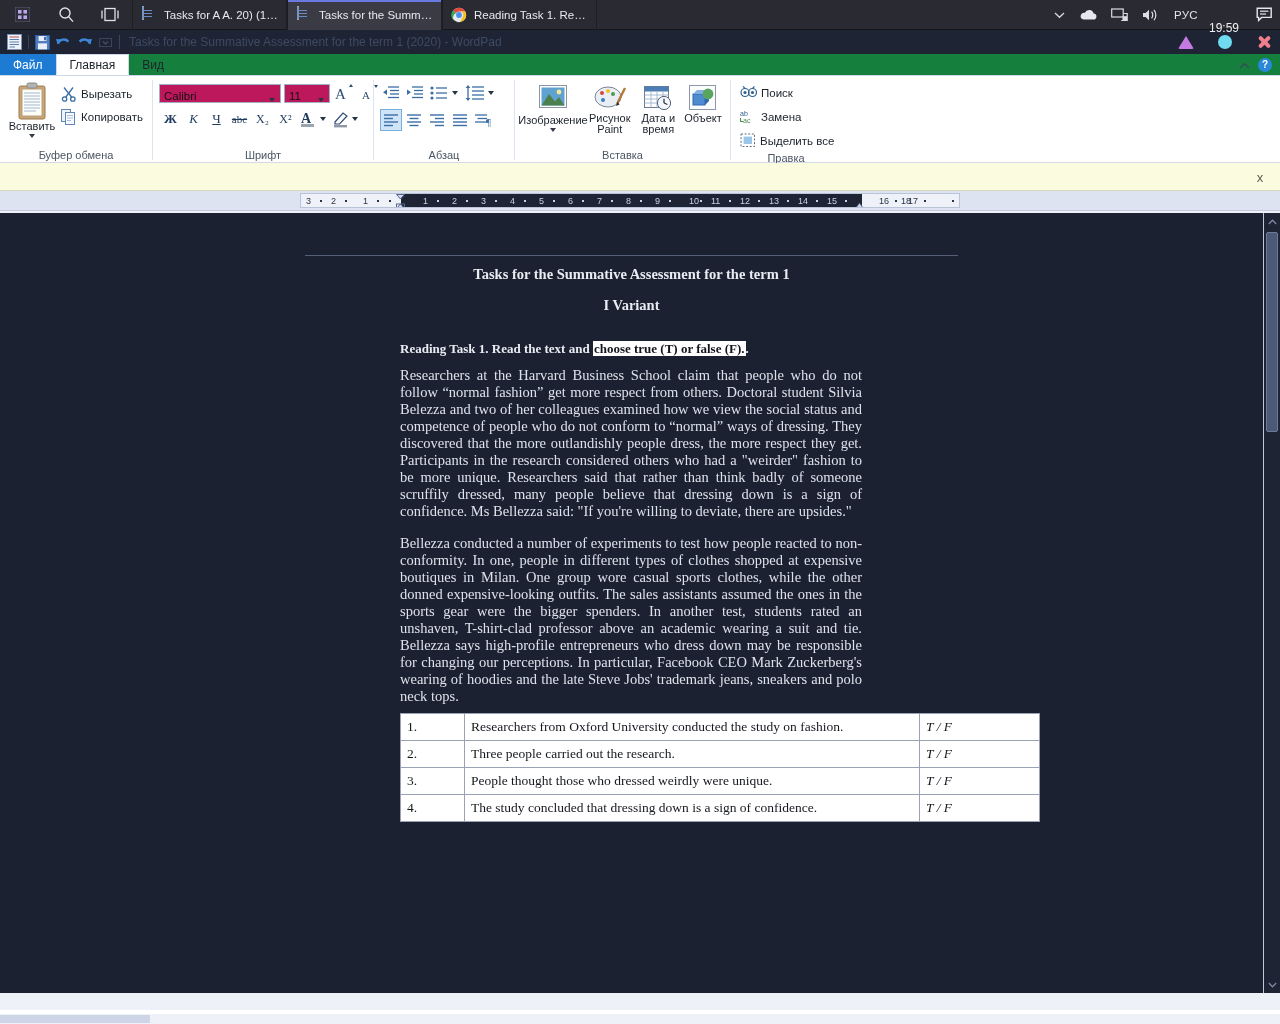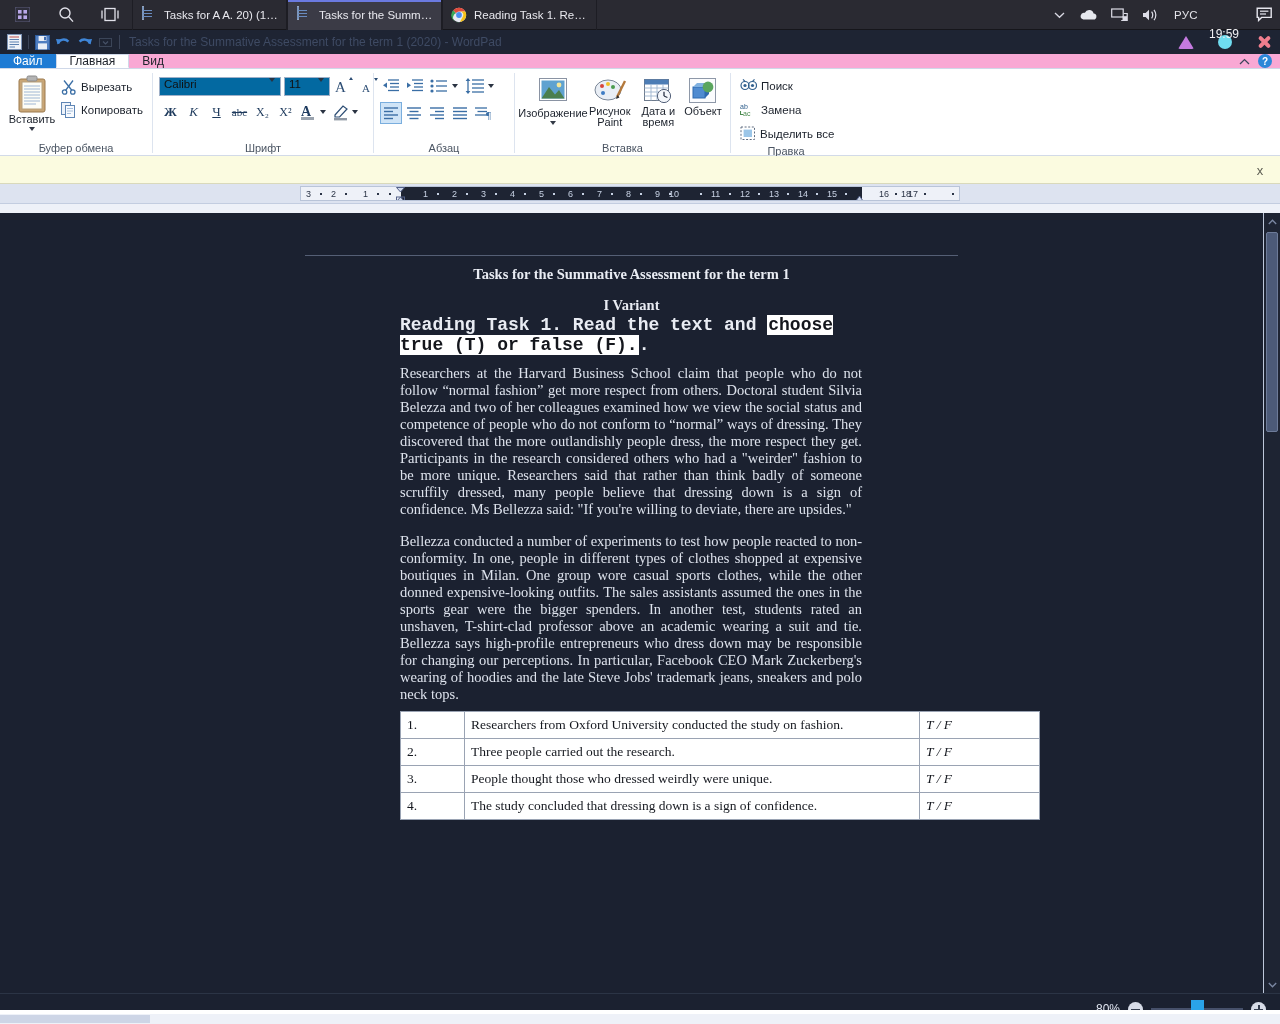--- a/index.html
+++ b/index.html
@@ -43,21 +43,21 @@
   .tb-task .tb-label { overflow: hidden; text-overflow: ellipsis; }
   .tb-ico { width: 16px; height: 16px; flex: 0 0 16px; position: relative; }
   .doc-ico {
     background: #dfe7f2; border: 1px solid #7b96bd; border-radius: 1px;
     width: 13px; height: 15px; margin-left: 1px;
   }
   .doc-ico::after {
     content: ""; position: absolute; left: 2px; top: 3px; width: 9px; height: 9px;
     background: repeating-linear-gradient(to bottom, #6a8cc0 0 1px, transparent 1px 3px);
   }
-  #tray { margin-left: auto; display: flex; height: 30px; }
+  #tray { margin-left: auto; display: flex; align-items: center; height: 30px; }
   .tray-item {
     height: 30px; padding: 0 7px; display: flex; align-items: center;
     color: #e4e4ea; font-size: 11.5px;
   }
   #clock { font-size: 12px; color: #f0f0f4; padding: 0 10px 0 4px; margin-top: 27px; }
   #lang { font-size: 11.5px; letter-spacing: .3px; }
 
   
   #wp {
     position: absolute; top: 30px; left: 0; width: 1280px; height: 994px;
@@ -91,21 +91,21 @@
   .xmark { position: relative; width: 16px; height: 16px; }
   .xmark::before, .xmark::after {
     content: ""; position: absolute; left: 1px; top: 6px; width: 15px; height: 4px;
     background: #ef7e8e; border-radius: 2px;
   }
   .xmark::before { transform: rotate(45deg); }
   .xmark::after { transform: rotate(-45deg); }
 
   
   #wp-tabs {
-    height: 15px; background: #f9a8d4; display: flex; align-items: stretch;
+    height: 22px; background: #15803d; display: flex; align-items: stretch;
     position: relative; border-bottom: 1px solid #cfd8e8;
   }
   .wp-tab {
     padding: 0 13px; display: flex; align-items: center;
     font-size: 12px; color: #20242c;
   }
   .wp-tab.file { background: #1e7bd4; color: #ffffff; }
   .wp-tab.sel { background: #ffffff; border: 1px solid #cfd8e8; border-bottom-color: #ffffff; }
   #tabs-right {
     margin-left: auto; display: flex; align-items: center; gap: 8px; padding-right: 8px;
@@ -139,22 +139,22 @@
     border-right: 3.5px solid transparent; border-top: 4px solid #333a46; margin-top: 2px;
   }
   .sm-btn {
     display: flex; align-items: center; gap: 4px; font-size: 11.5px;
     color: #1c222c; height: 21px; padding: 0 3px; white-space: nowrap;
   }
 
   
   #fontgrp-row1 { display: flex; align-items: center; gap: 3px; }
   .combo {
-    height: 19px; border: 1px solid #9fb0c8; background: #0369a1;
-    display: flex; align-items: flex-start; font-size: 11.5px; color: #111;
+    height: 19px; border: 1px solid #9fb0c8; background: #be185d;
+    display: flex; align-items: flex-end; font-size: 11.5px; color: #111;
     padding: 0 2px 0 4px;
   }
   .combo .cv { flex: 1; overflow: hidden; white-space: nowrap; }
   .combo .cd {
     width: 12px; display: flex; align-items: center; justify-content: center;
   }
   .caret-sm {
     width: 0; height: 0; border-left: 3.5px solid transparent;
     border-right: 3.5px solid transparent; border-top: 4px solid #2a3342;
   }
@@ -799,21 +799,21 @@
         <span class="rtick" style="left:138px">5</span>
         <span class="rdot" style="left:152px"></span>
         <span class="rtick" style="left:167px">6</span>
         <span class="rdot" style="left:181px"></span>
         <span class="rtick" style="left:196px">7</span>
         <span class="rdot" style="left:210px"></span>
         <span class="rtick" style="left:225px">8</span>
         <span class="rdot" style="left:239px"></span>
         <span class="rtick" style="left:254px">9</span>
         <span class="rdot" style="left:268px"></span>
-        <span class="rtick" style="left:268px">10</span>
+        <span class="rtick" style="left:288px">10</span>
         <span class="rdot" style="left:299px"></span>
         <span class="rtick" style="left:310px">11</span>
         <span class="rdot" style="left:328px"></span>
         <span class="rtick" style="left:339px">12</span>
         <span class="rdot" style="left:357px"></span>
         <span class="rtick" style="left:368px">13</span>
         <span class="rdot" style="left:386px"></span>
         <span class="rtick" style="left:397px">14</span>
         <span class="rdot" style="left:415px"></span>
         <span class="rtick" style="left:426px">15</span>
@@ -841,21 +841,21 @@
       </div>
     </div>
   </div>
 
   <div id="docarea">
     <div id="page">
       <div id="page-inner">
         <div class="doc-h" style="margin:10px 0 0 0">Tasks for the Summative Assessment for the term 1</div>
         <div class="doc-h" style="margin:14px 0 0 0">I Variant</div>
 
-        <div style="margin:1px 0 0 95px; width:462px; font-family:Liberation Mono, monospace; font-weight:bold; font-size:18px; color:#e9ecf3;">
+        <div style="margin:27px 0 0 95px; width:462px; font-family:Liberation Serif, serif; font-weight:bold; font-size:13px; color:#e9ecf3;">
           <span>Reading Task 1. Read the text and </span><span id="hl-choose">choose  true (T) or false (F).</span><span>.</span>
         </div>
 
         <div class="doc-p" style="margin:10px 0 0 95px; width:462px;">Researchers at the Harvard Business School claim that people who do not follow “normal fashion” get more respect from others. Doctoral student Silvia Belezza and two of her colleagues examined how we view the social status and competence of people who do not conform to “normal” ways of dressing. They discovered that the more outlandishly people dress, the more respect they get.  Participants in the research considered others who had a "weirder" fashion to be more unique. Researchers said that rather than think badly of someone scruffily dressed, many people believe that dressing down is a sign of confidence. Ms Bellezza said: "If you're willing to deviate, there are upsides."</div>
 
         <div class="doc-p" style="margin:15px 0 0 95px; width:462px;">Bellezza conducted a number of experiments to test how people reacted to non-conformity. In one, people in different types of clothes shopped at expensive boutiques in Milan. One group wore casual sports clothes, while the other donned expensive-looking outfits. The sales assistants assumed the ones in the sports gear were the bigger spenders. In another test, students rated an unshaven, T-shirt-clad professor above an academic wearing a suit and tie. Bellezza says high-profile entrepreneurs who dress down may be responsible for changing our perceptions. In particular, Facebook CEO Mark Zuckerberg's wearing of hoodies and the late Steve Jobs' trademark jeans, sneakers and polo neck tops.</div>
 
 
         <table id="qtable" style="margin:8px 0 0 95px;">
           <tbody>
@@ -893,28 +893,18 @@
         </svg>
     </div>
     <div id="vsb-thumb"></div>
     <div id="vsb-dn">
       <svg width="9" height="6" viewBox="0 0 9 6">
           <polyline points="0.8,1 4.5,4.8 8.2,1" fill="none" stroke="#7b88a3" stroke-width="1.3"></polyline>
         </svg>
     </div>
   </div>
 
-  <div id="statusbar">
-    <div id="zoomwrap">
-      <span id="zoompct">80%</span>
-      <span class="zbtn"></span>
-      <span id="ztrack">
-        <span id="zthumb"></span>
-      </span>
-      <span class="zbtn plus"></span>
-    </div>
-  </div>
 
   <div id="bottom-strip"></div>
   <div id="hsb">
     <div id="hsb-thumb"></div>
   </div>
 </div>
 
 </body></html>

